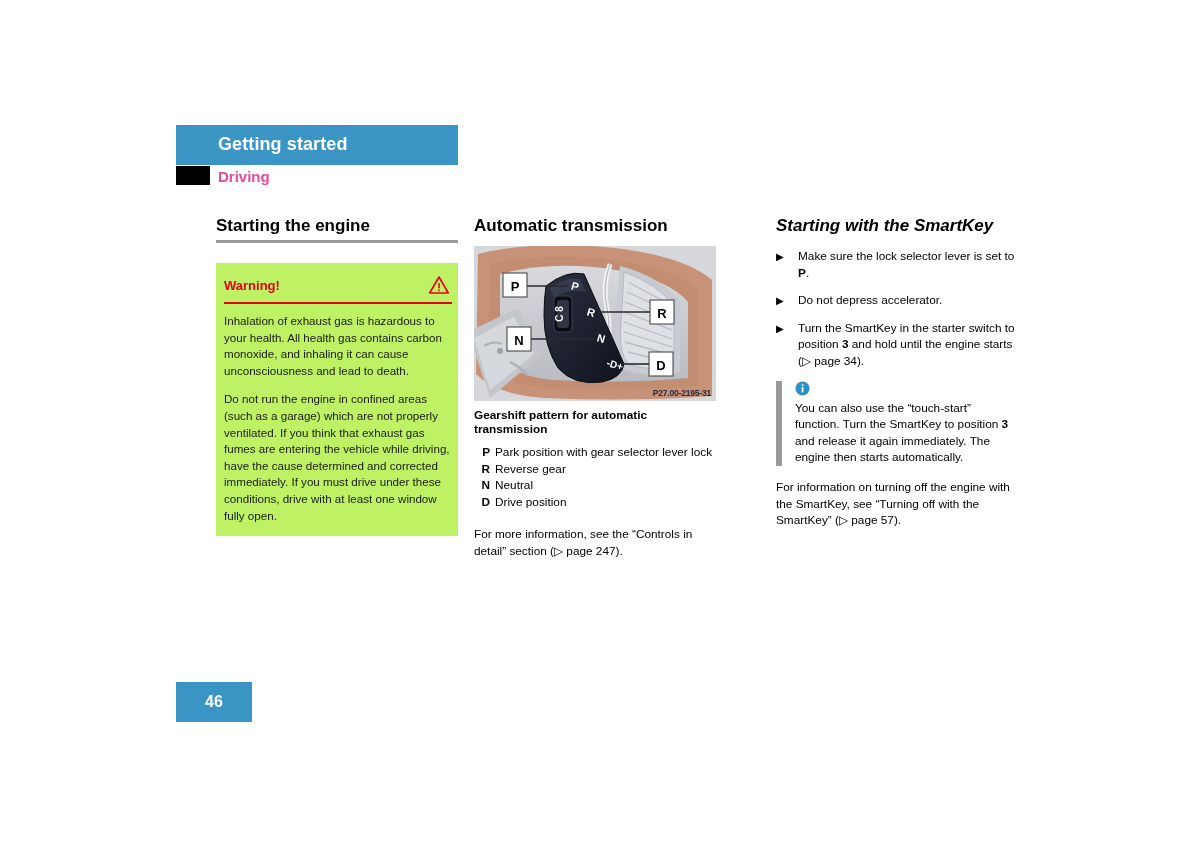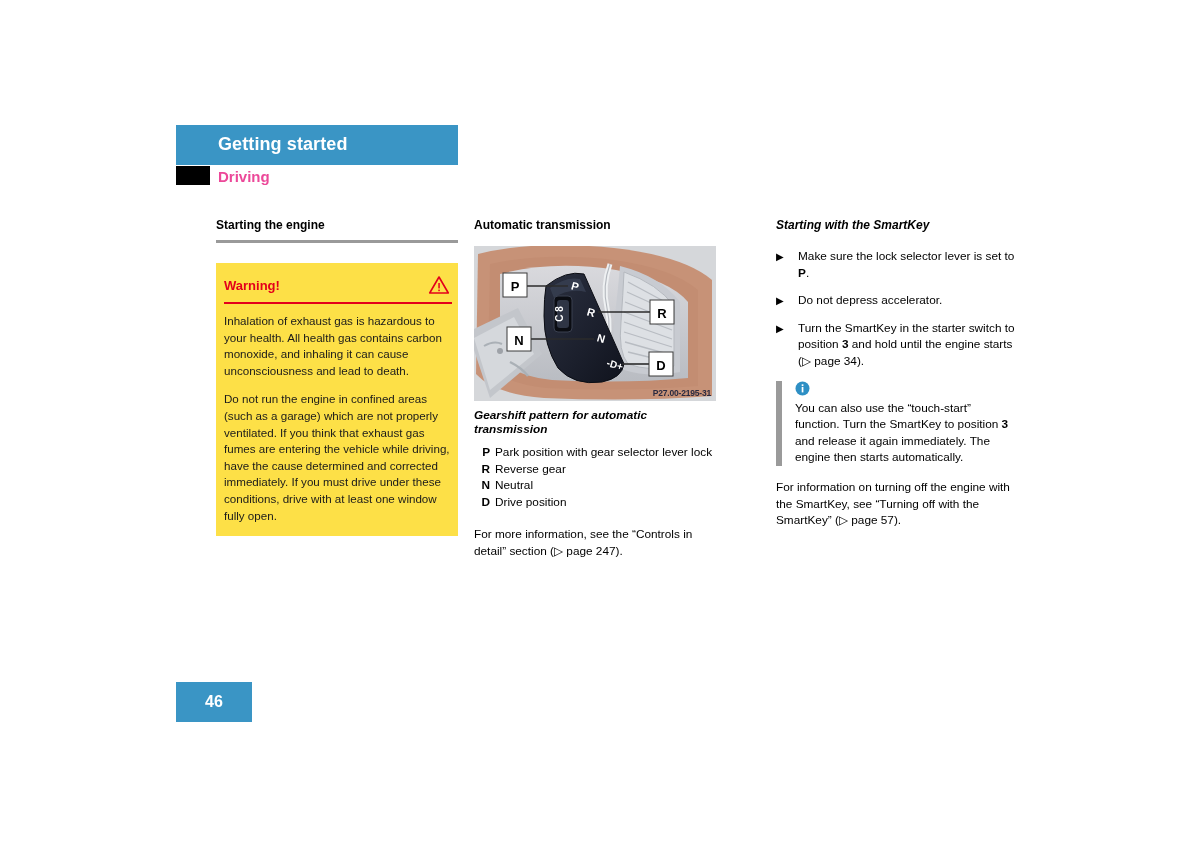--- a/index.html
+++ b/index.html
@@ -54,40 +54,40 @@
   
   .column {
     position: absolute;
     top: 218px;
   }
   #col-left  { left: 216px; width: 242px; }
   #col-mid   { left: 474px; width: 242px; }
   #col-right { left: 776px; width: 242px; }
 
   .col-heading {
-    font-size: 12px;
+    font-size: 17px;
     font-weight: bold;
     margin: 0;
     padding: 0 0 2px 0;
     line-height: 15px;
   }
   .col-heading.italic { font-style: italic; }
 
   #left-rule {
     height: 3px;
     background: #9a9a9a;
     margin-top: 5px;
     width: 242px;
   }
 
   
   #warning-box {
     margin-top: 20px;
     width: 242px;
-    background: #fde047;
+    background: #bef264;
     box-sizing: border-box;
     padding: 10px 6px 12px 8px;
     position: relative;
   }
   #warning-head {
     display: flex;
     align-items: center;
     justify-content: space-between;
     padding: 0 2px 0 0;
     height: 24px;
@@ -130,21 +130,20 @@
     color: #2a2a40;
     font-family: "Liberation Sans", sans-serif;
     letter-spacing: -0.2px;
   }
 
   #figure-caption {
     margin-top: 8px;
     font-size: 11.8px;
     font-weight: bold;
     line-height: 13.5px;
-    font-style: italic;
   }
 
   
   #gear-legend {
     margin-top: 8px;
     list-style: none;
     padding: 0;
     margin-left: 0;
   }
   #gear-legend li {

